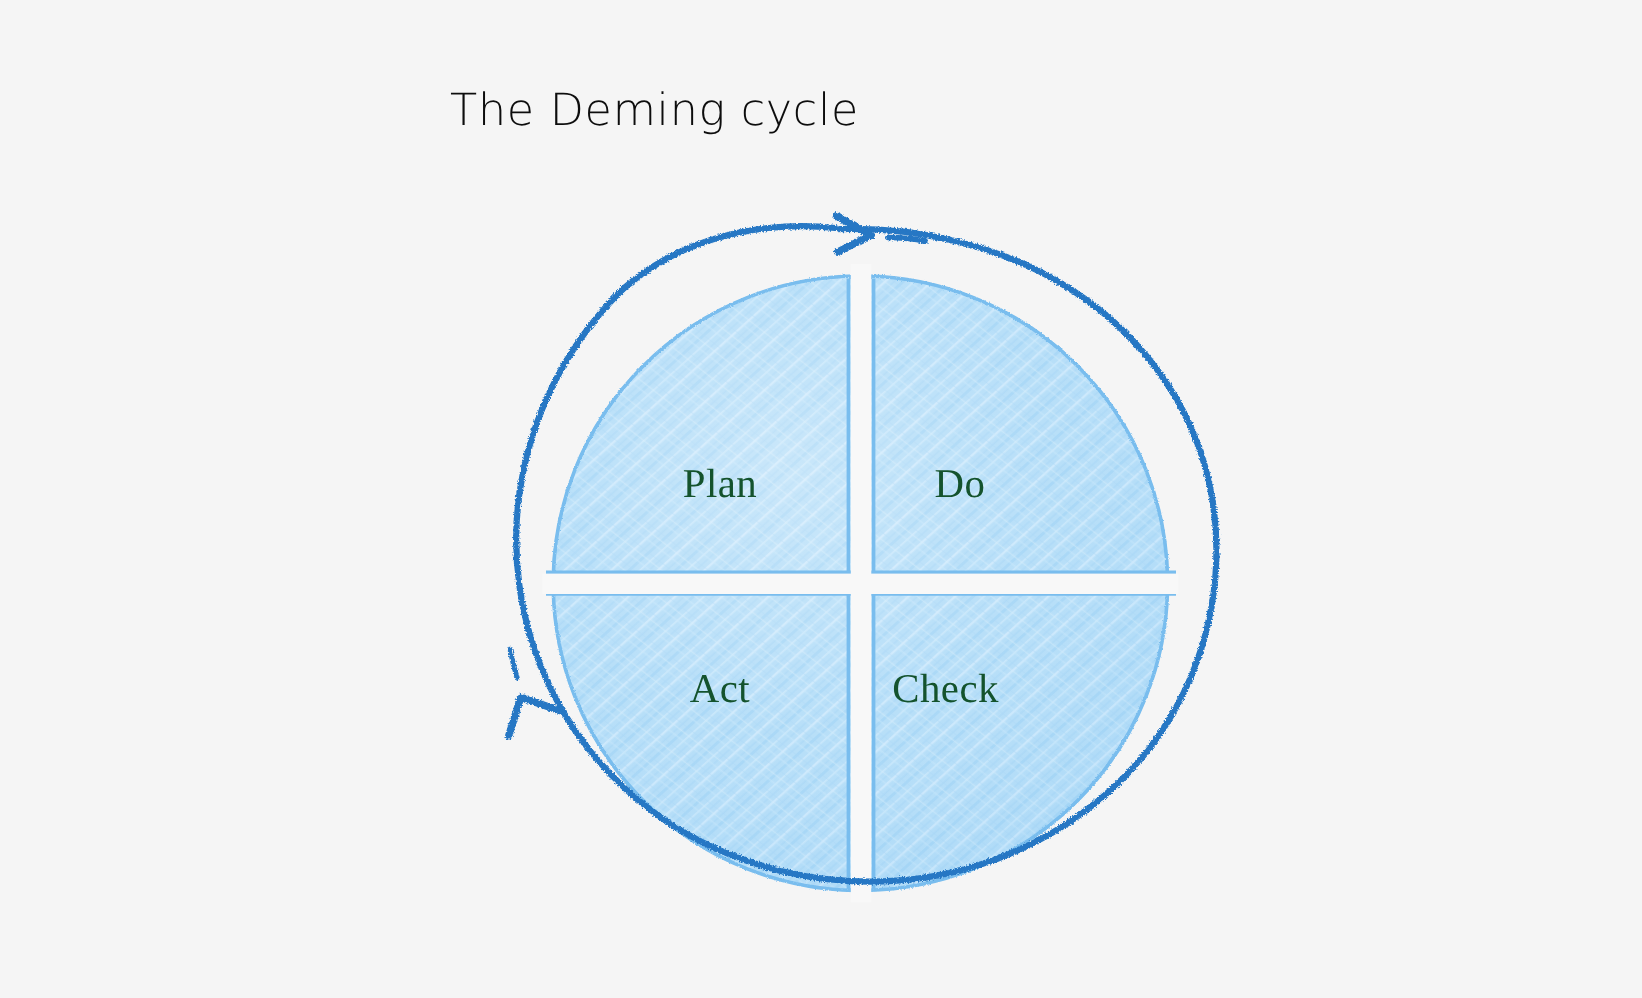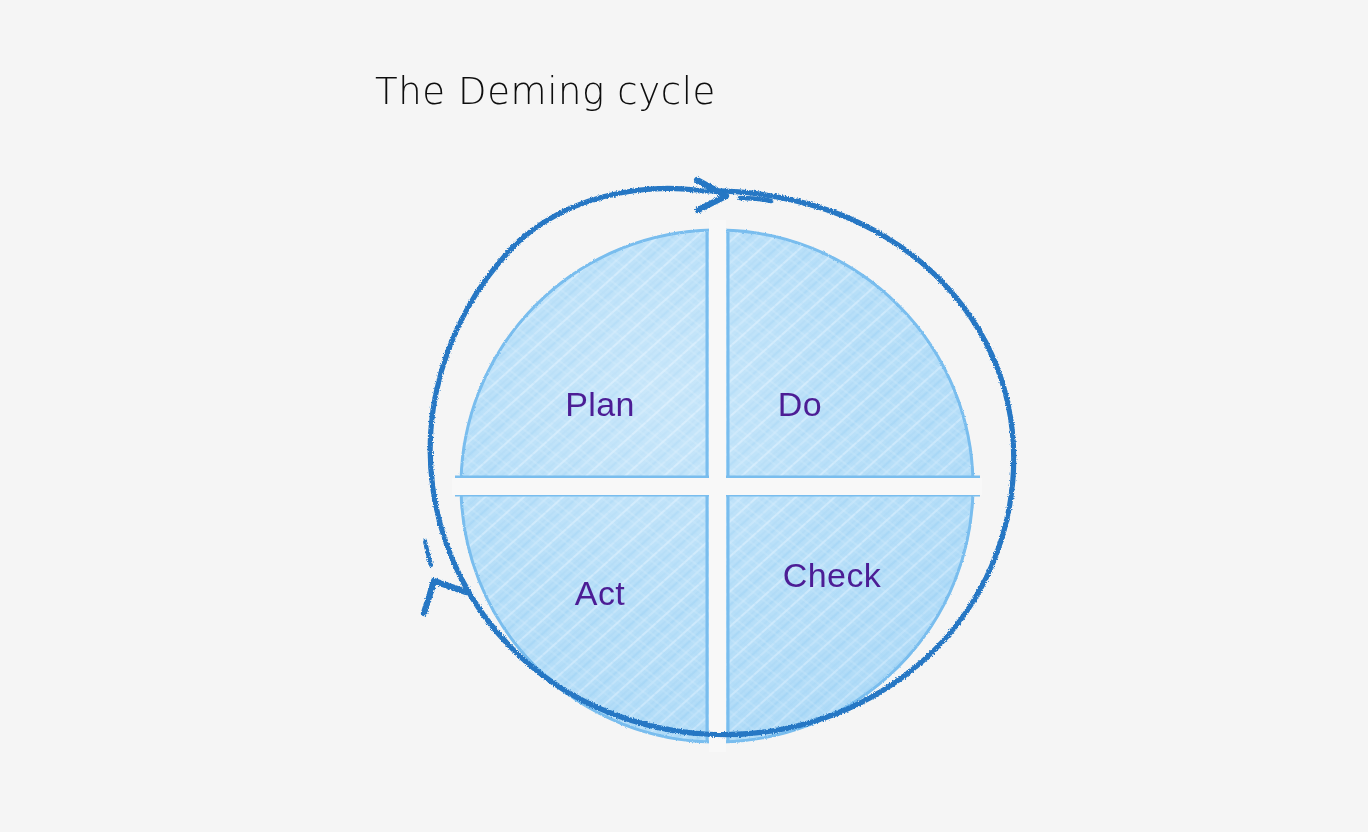--- a/index.html
+++ b/index.html
@@ -43,34 +43,34 @@
     left: 0;
     top: 0;
     width: 1368px;
     height: 832px;
     display: block;
   }
 
   
   .quad-label {
     position: absolute;
-    font-family: Liberation Sans, sans-serif;
+    font-family: Liberation Serif, serif;
     font-size: 34px;
     font-weight: 300;
     letter-spacing: 0.4px;
-    color: #4c1d95;
+    color: #14532d;
     white-space: nowrap;
     text-align: center;
     transform: translate(-50%, -50%);
     pointer-events: none;
   }
   #label-plan  { left: 600px; top: 404px; }
   #label-do    { left: 800px; top: 404px; }
-  #label-act   { left: 600px; top: 593px; }
-  #label-check { left: 832px; top: 575px; }
+  #label-act   { left: 600px; top: 575px; }
+  #label-check { left: 788px; top: 575px; }
 </style>
 </head>
 <body>
 
 <div id="stage">
 
   <div id="page-title">The Deming cycle</div>
 
   <svg id="diagram-svg" viewBox="0 0 1368 832" xmlns="http://www.w3.org/2000/svg">
 

